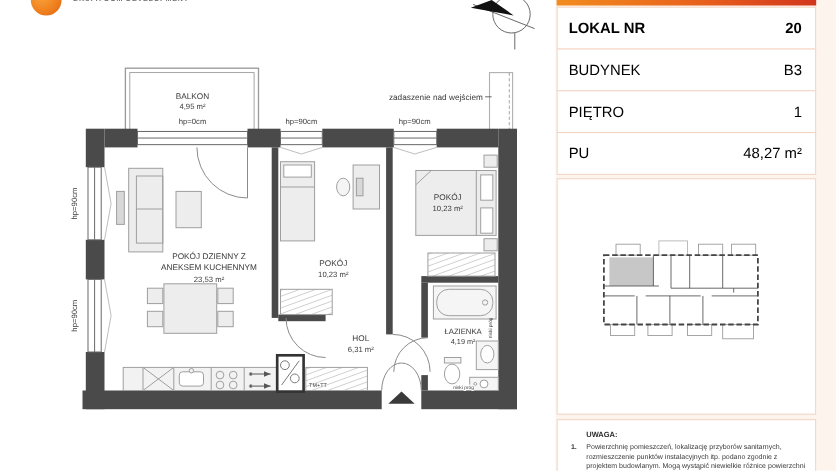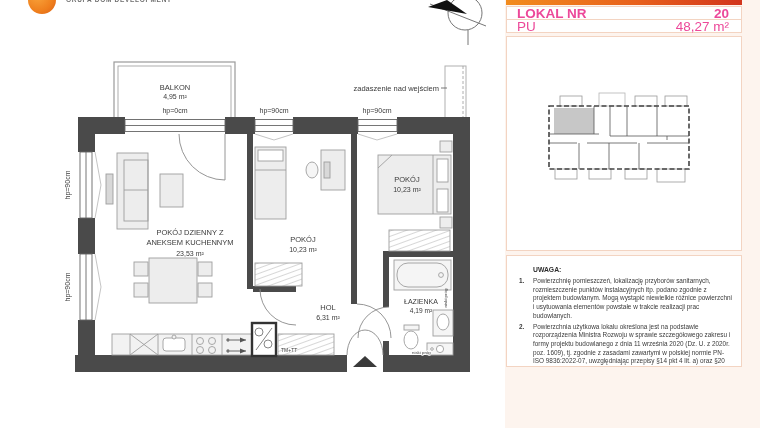--- a/index.html
+++ b/index.html
@@ -13,23 +13,23 @@
               background:radial-gradient(circle at 35% 35%, #f9a43b, #ef7f1d 60%, #d95f16); }
   .brand { position:absolute; left:66px; top:-4px; font-size:6.5px; letter-spacing:.7px;
            color:#6f6f6f; white-space:nowrap; font-weight:bold; }
   svg text { fill:#3a3a3a; }
 
   
   .sidebar { position:absolute; left:505px; top:0; width:255px; height:428px; background:#fdf4ee; }
   .accent-bar { margin:0 18px 0 1px; height:5px;
                 background:linear-gradient(to right,#f28c1e,#e8611c 55%,#d2351d); }
   .info-table { margin:2px 18px 0 1px; }
-  .info-row { display:flex; justify-content:space-between; align-items:center; height:14px;
+  .info-row { display:flex; justify-content:space-between; align-items:center; height:39px;
               background:#fff; border:1px solid #f3d4c2; margin-top:-1px;
-              padding:0 12px 0 10px; font-size:13.5px; color:#ec4899; }
+              padding:0 12px 0 10px; font-size:13.5px; color:#000000; }
   .info-row.bold { font-weight:bold; }
   .plan-box { margin:3px 18px 0 1px; height:215px; background:#fff; border:1px solid #f3d4c2; }
   .notes-box { margin:4px 18px 0 1px; height:112px; background:#fff; border:1px solid #f3d4c2;
                padding:10px 8px 0 10px; overflow:hidden; }
   .notes-title { font-size:6.8px; font-weight:bold; color:#2d2d2d; margin-left:16px; margin-bottom:4px; }
   .notes-list { list-style:none; counter-reset:n; }
   .notes-list li { counter-increment:n; position:relative; padding-left:16px; margin-bottom:2px;
                    font-size:6.4px; line-height:8.7px; color:#3a3a3a; text-align:left; }
   .notes-list li::before { content:counter(n) "."; position:absolute; left:2px; font-weight:bold; }
 </style>
@@ -227,20 +227,28 @@
 
   <div class="sidebar">
     <div class="accent-bar"></div>
 
     <div class="info-table">
       <div class="info-row bold">
         <span>LOKAL NR</span>
         <span>20</span>
       </div>
       <div class="info-row">
+        <span>BUDYNEK</span>
+        <span>B3</span>
+      </div>
+      <div class="info-row">
+        <span>PIĘTRO</span>
+        <span>1</span>
+      </div>
+      <div class="info-row">
         <span>PU</span>
         <span>48,27 m²</span>
       </div>
     </div>
 
     <div class="plan-box">
       <svg width="234" height="213" viewBox="0 0 234 213">
 
         <g fill="none" stroke="#9a9a9a" stroke-width="0.8">
           <rect x="53" y="59" width="22" height="10"></rect>

